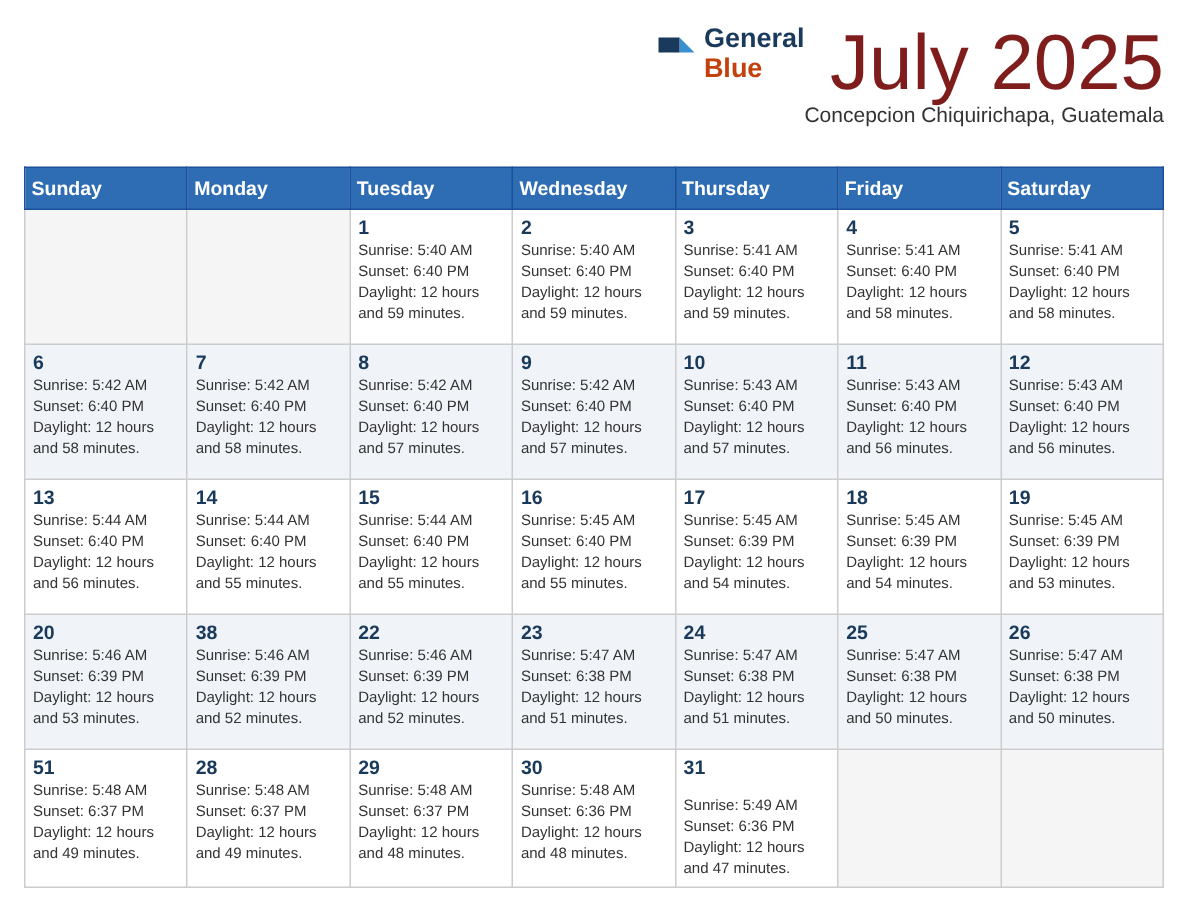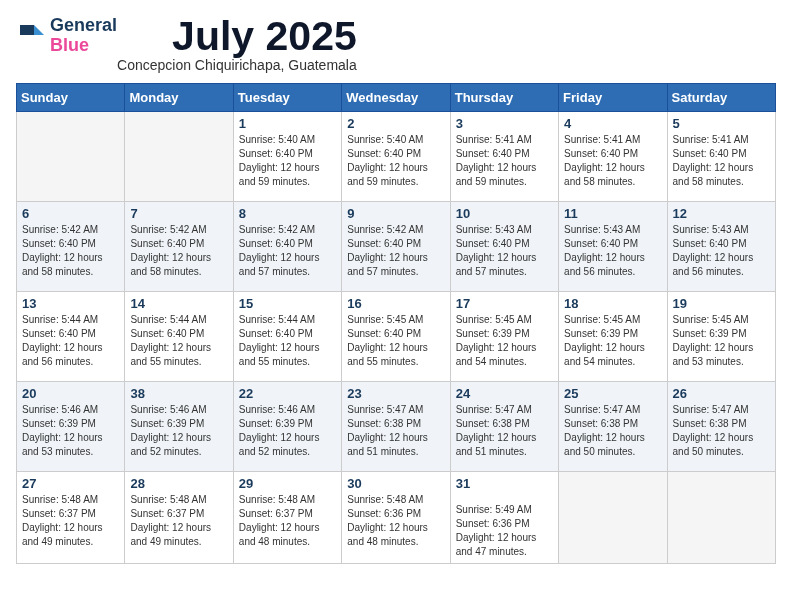--- a/index.html
+++ b/index.html
@@ -5,46 +5,46 @@
     * { box-sizing: border-box; margin: 0; padding: 0; }
     body {
       font-family: Arial, sans-serif;
       background: #fff;
       width: 792px;
       min-height: 612px;
       padding: 16px;
     }
     .header {
       display: flex;
-      justify-content: flex-start;
+      justify-content: flex-end;
       align-items: flex-start;
-      margin-bottom: 10px;
+      margin-bottom: 27px;
     }
     .logo {
       display: flex;
       align-items: center;
     }
     .logo-text {
       font-size: 18px;
       font-weight: bold;
       color: #1a3a5c;
       line-height: 1.1;
     }
     .logo-icon {
       width: 30px;
       height: 30px;
       margin-right: 4px;
     }
     .title-block {
       text-align: right;
     }
     .month-title {
-      font-size: 41px;
-      font-weight: bold;
-      color: #0f172a;
+      font-size: 52px;
+      font-weight: normal;
+      color: #7f1d1d;
       line-height: 1;
     }
     .location-title {
       font-size: 14px;
       color: #333;
       font-weight: normal;
     }
     .calendar {
       width: 100%;
       border-collapse: collapse;
@@ -91,21 +91,21 @@
 <body>
 
 <div class="header">
   <div class="logo">
     <svg class="logo-icon" viewBox="0 0 30 30">
       <polygon points="18,4 28,14 18,14" fill="#3a8fd1"></polygon>
       <rect x="4" y="4" width="14" height="10" fill="#1a3a5c"></rect>
     </svg>
     <div class="logo-text">
       <div>General</div>
-      <div style="color:#ec4899;">Blue</div>
+      <div style="color:#c2410c;">Blue</div>
     </div>
   </div>
   <div class="title-block">
     <div class="month-title">July 2025</div>
     <div class="location-title">Concepcion Chiquirichapa, Guatemala</div>
   </div>
 </div>
 
 <table class="calendar">
   <thead>
@@ -307,21 +307,21 @@
         <td>
           <div class="day-num">26</div>
           <div class="day-info" style="white-space: pre-line;">Sunrise: 5:47 AM
 Sunset: 6:38 PM
 Daylight: 12 hours
 and 50 minutes.</div>
         </td>
       </tr>
       <tr>
         <td>
-          <div class="day-num">27</div>
+          <div class="day-num">51</div>
           <div class="day-info" style="white-space: pre-line;">Sunrise: 5:48 AM
 Sunset: 6:37 PM
 Daylight: 12 hours
 and 49 minutes.</div>
         </td>
         <td>
           <div class="day-num">28</div>
           <div class="day-info" style="white-space: pre-line;">Sunrise: 5:48 AM
 Sunset: 6:37 PM
 Daylight: 12 hours

